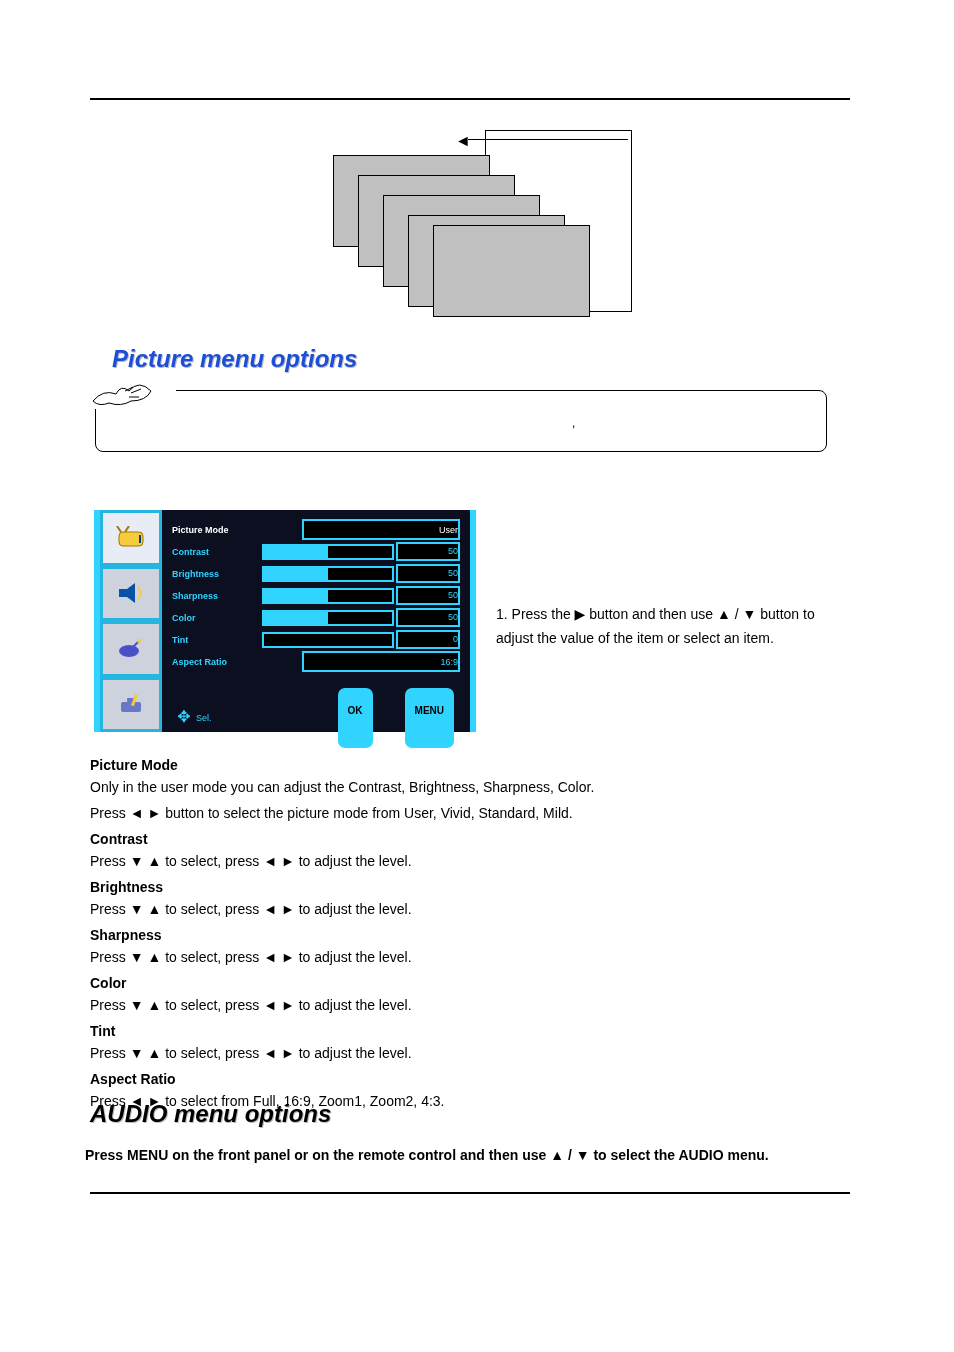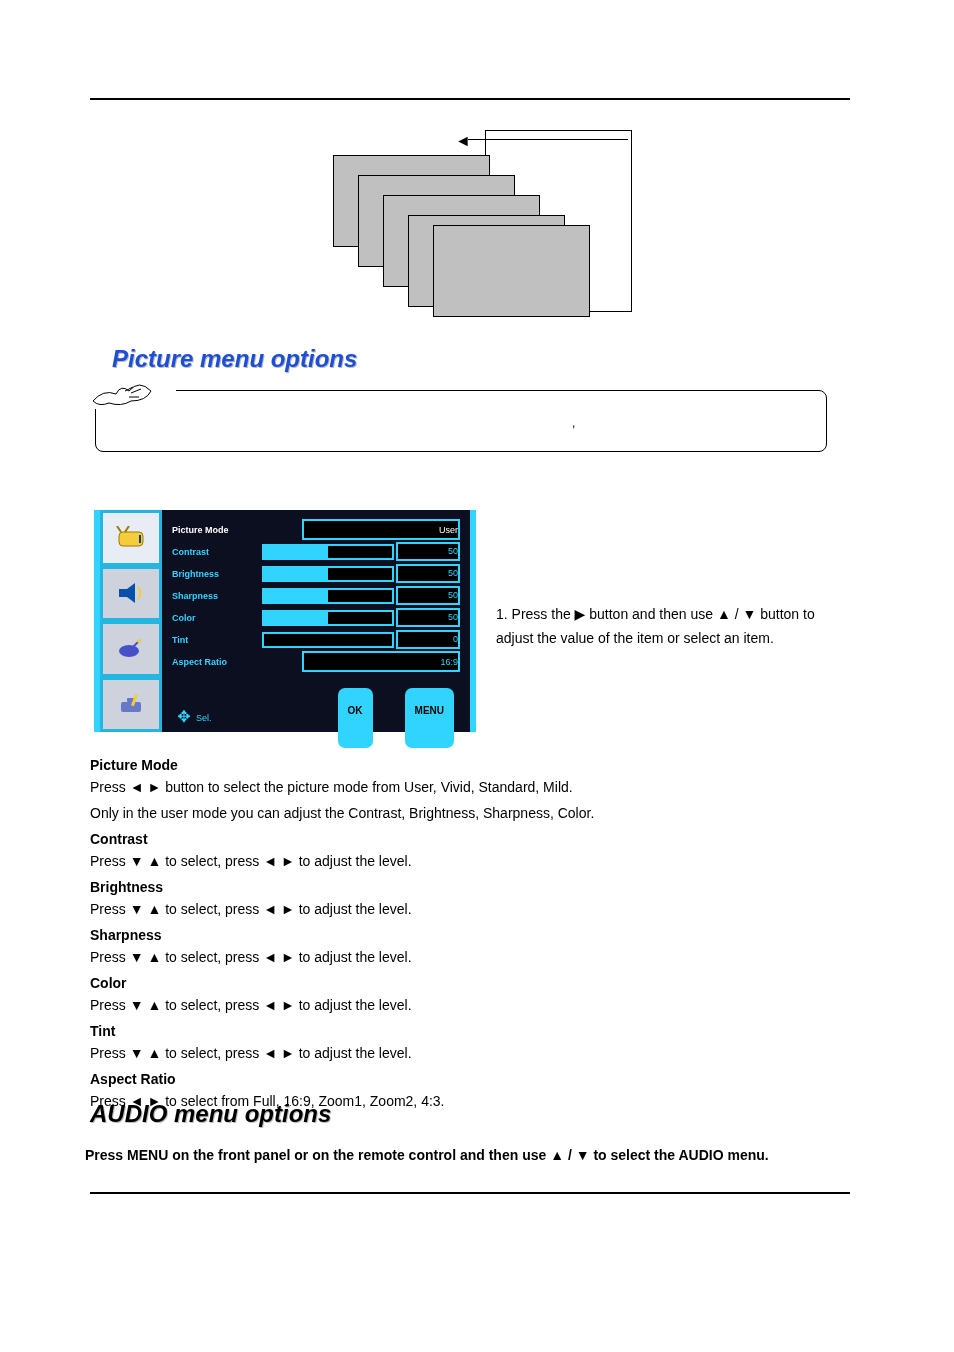--- a/index.html
+++ b/index.html
@@ -387,22 +387,22 @@
 
     <div class="side-instruct">
       <div style="height:80px"></div>
       <div>1. Press the ▶ button and then use ▲ / ▼ button to</div>
       <div>adjust the value of the item or select an item.</div>
     </div>
   </div>
 
   <div class="option-list">
     <div class="opt-title">Picture Mode</div>
+    <div class="opt-desc">Only in the user mode you can adjust the Contrast, Brightness, Sharpness, Color.</div>
     <div class="opt-desc">Press ◄ ► button to select the picture mode from User, Vivid, Standard, Mild.</div>
-    <div class="opt-desc">Only in the user mode you can adjust the Contrast, Brightness, Sharpness, Color.</div>
 
     <div class="opt-title">Contrast</div>
     <div class="opt-desc">Press ▼ ▲ to select, press ◄ ► to adjust the level.</div>
 
     <div class="opt-title">Brightness</div>
     <div class="opt-desc">Press ▼ ▲ to select, press ◄ ► to adjust the level.</div>
 
     <div class="opt-title">Sharpness</div>
     <div class="opt-desc">Press ▼ ▲ to select, press ◄ ► to adjust the level.</div>
 

